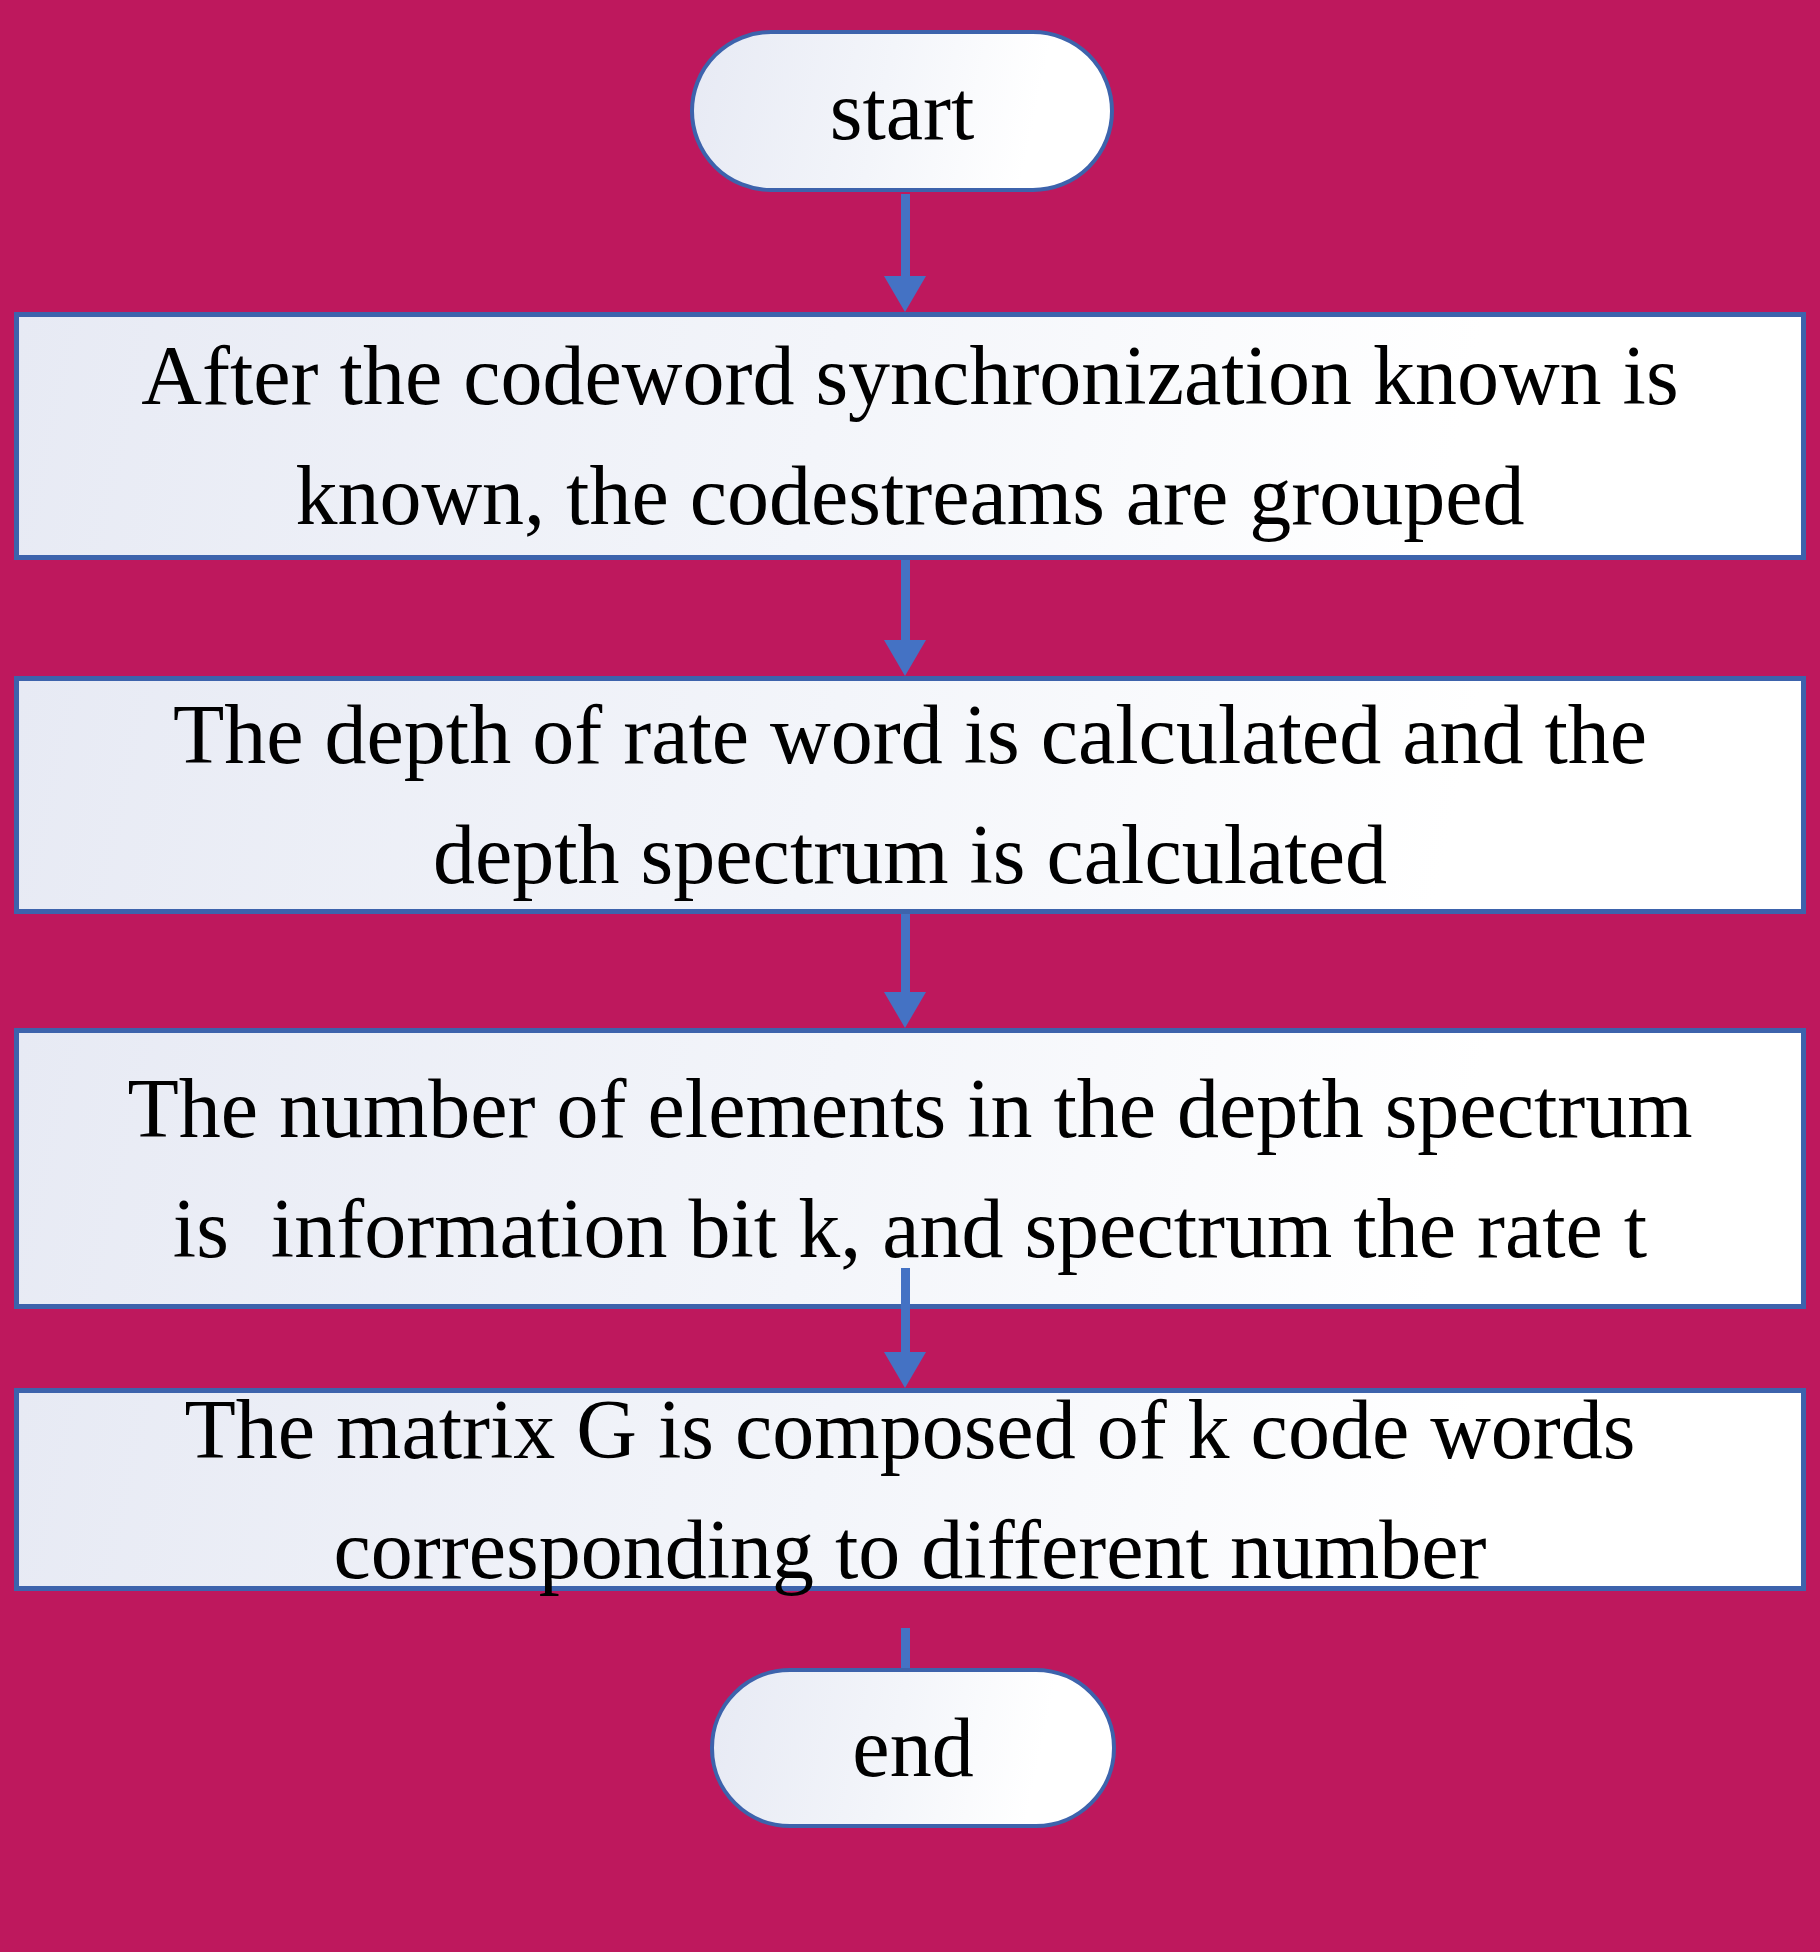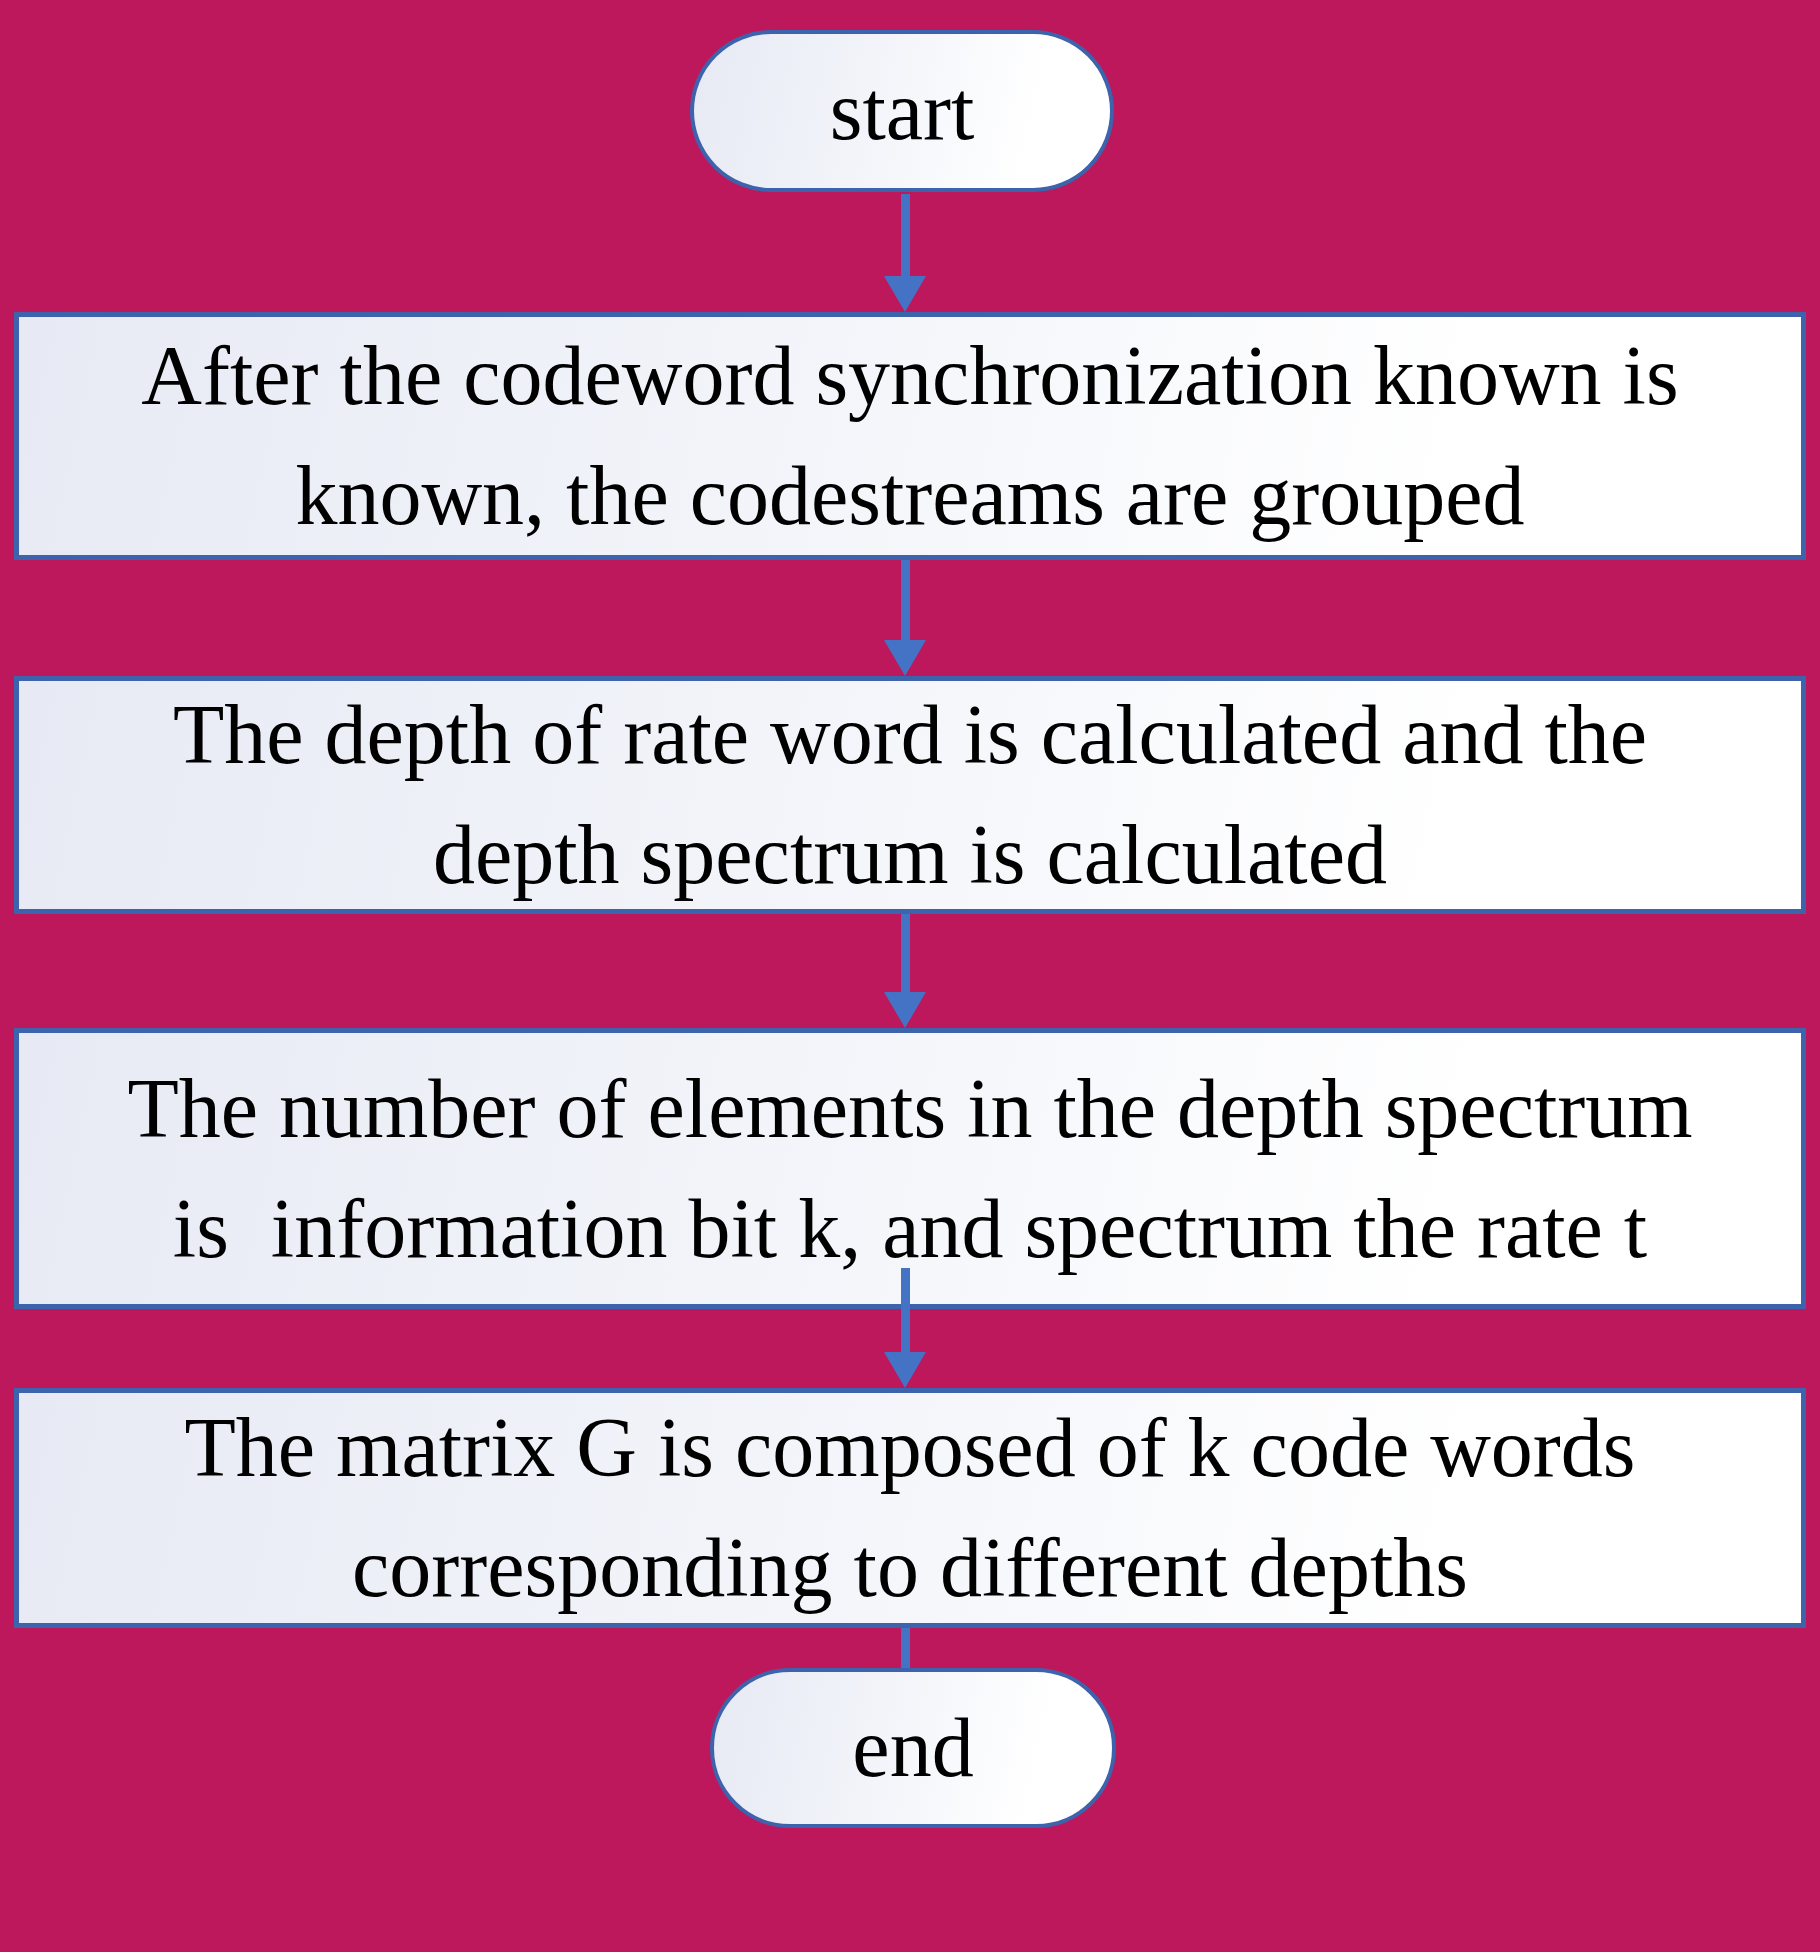--- a/index.html
+++ b/index.html
@@ -44,21 +44,21 @@
     border-radius: 82px;
   }
   .box {
     left: 14px;
     width: 1792px;
     border: 5px solid #3d63ac;
   }
   .box1 { top: 312px; height: 248px; }
   .box2 { top: 676px; height: 238px; }
   .box3 { top: 1028px; height: 281px; }
-  .box4 { top: 1388px; height: 240px; text-align: right; }
+  .box4 { top: 1388px; height: 203px; text-align: right; }
 
   .node-text,
   .line {
     font-size: 84px;
     line-height: 120px;
     white-space: pre-wrap;
   }
 
   .arrow {
     position: absolute;
@@ -128,21 +128,21 @@
     <div class="line">is  information bit k, and spectrum the rate t</div>
   </div>
 
   <div class="arrow a4">
     <div class="shaft"></div>
     <div class="head"></div>
   </div>
 
   <div class="node box box4">
     <div class="line">The matrix G is composed of k code words</div>
-    <div class="line">corresponding to different depths</div>
+    <div class="line">corresponding to different number</div>
   </div>
 
   <div class="arrow a5">
     <div class="shaft"></div>
     <div class="head"></div>
   </div>
 
   <div class="node stadium end">
     <span class="node-text">end</span>
   </div>

